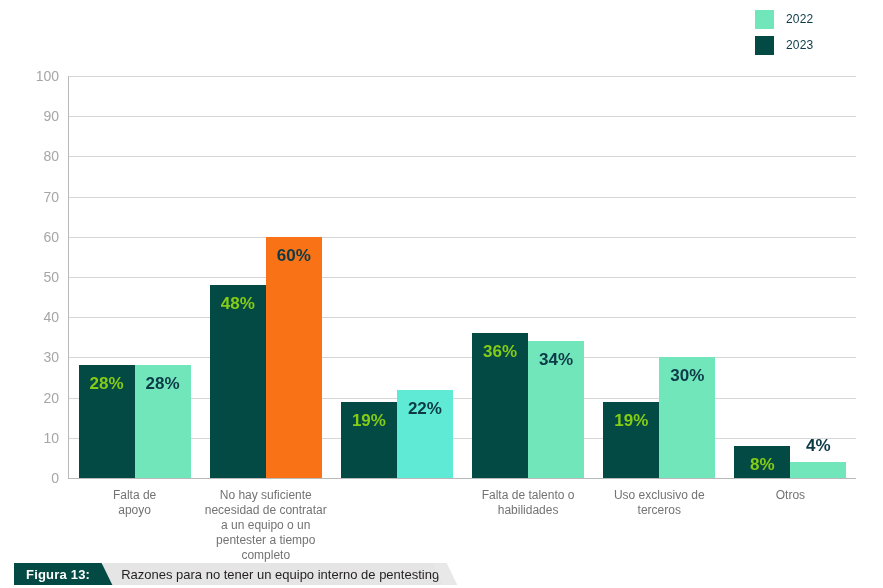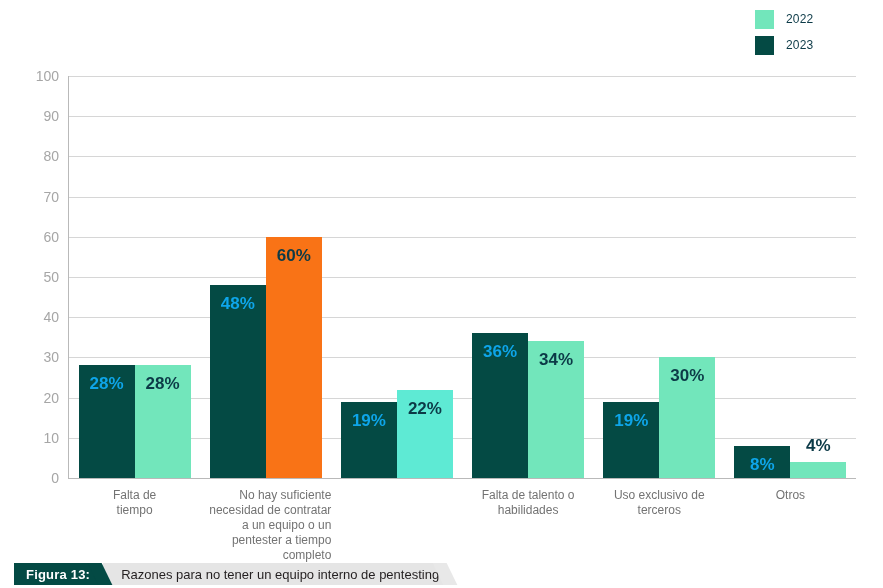--- a/index.html
+++ b/index.html
@@ -95,21 +95,21 @@
   .bar .val {
     position: absolute;
     left: 0;
     width: 100%;
     text-align: center;
     font-size: 17px;
     font-weight: bold;
     white-space: nowrap;
   }
   .bar.dark { background: #044a44; }
-  .bar.dark .val { color: #0ea5e9; top: 9px; }
+  .bar.dark .val { color: #84cc16; top: 9px; }
   .bar.light { background: #72e6bb; }
   .bar.light .val { color: #0c3a47; top: 9px; }
   .bar.light.outside .val { top: -26px; }
 
   .cat-label {
     position: absolute;
     top: 412px;
     font-size: 12px;
     line-height: 15px;
     color: #737373;
@@ -206,33 +206,33 @@
           <div class="bars">
             <div class="bar dark" style="height: 112.56px; background: rgb(4, 74, 68);">
               <span class="val">28%</span>
             </div>
             <div class="bar light" style="height: 112.56px; background: rgb(114, 230, 187);">
               <span class="val">28%</span>
             </div>
           </div>
           <div class="cat-label" style="left: -9.58333px; width: 131.167px;">
             <div>Falta de</div>
-            <div>tiempo</div>
+            <div>apoyo</div>
           </div>
         </div>
         <div class="group" style="left: 140.75px; width: 112px;">
           <div class="bars">
             <div class="bar dark" style="height: 192.96px; background: rgb(4, 74, 68);">
               <span class="val">48%</span>
             </div>
             <div class="bar light" style="height: 241.2px; background: #f97316;">
               <span class="val">60%</span>
             </div>
           </div>
-          <div class="cat-label" style="left: -9.58333px; width: 131.167px; text-align: right;">
+          <div class="cat-label" style="left: -9.58333px; width: 131.167px;">
             <div>No hay suficiente</div>
             <div>necesidad de contratar</div>
             <div>a un equipo o un</div>
             <div>pentester a tiempo</div>
             <div>completo</div>
           </div>
         </div>
         <div class="group" style="left: 271.917px; width: 112px;">
           <div class="bars">
             <div class="bar dark" style="height: 76.38px; background: rgb(4, 74, 68);">

